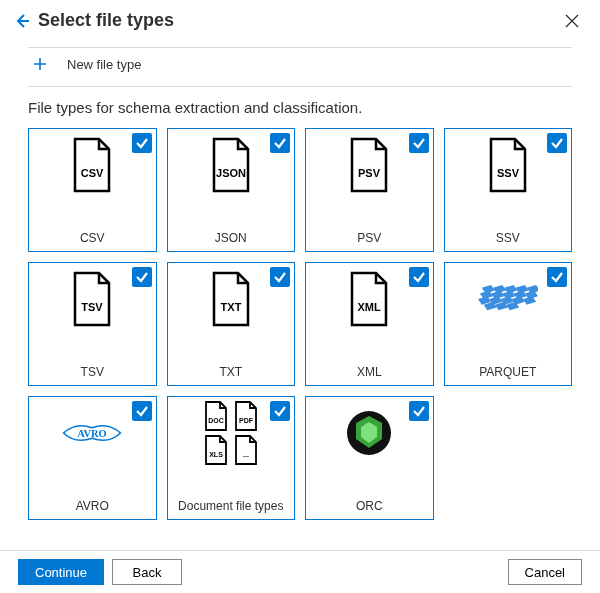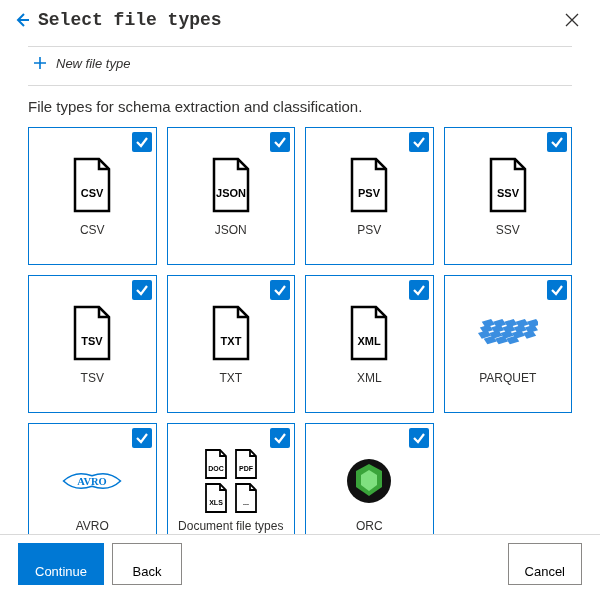--- a/index.html
+++ b/index.html
@@ -23,66 +23,64 @@
     color: #0078d4;
     width: 20px; height: 20px;
     display: flex; align-items: center; justify-content: center;
     cursor: pointer;
     margin-right: 6px;
   }
   .title {
     font-size: 18px;
     font-weight: 600;
     flex: 1;
-    font-family: Liberation Mono, monospace;
   }
   .close-x {
     width: 20px; height: 20px;
     display: flex; align-items: center; justify-content: center;
     cursor: pointer;
   }
   .content {
     padding: 0 28px;
   }
   .divider {
     border: none;
     border-top: 1px solid #d9d9d9;
     margin: 6px 0 0 0;
   }
   .new-file-row {
     display: flex;
     align-items: flex-end;
     padding: 8px 4px;
     cursor: pointer;
-    gap: 8px;
-    font-style: italic;
+    gap: 19px;
   }
   .plus-icon {
     color: #0078d4;
     width: 16px; height: 16px;
     display: flex; align-items: center; justify-content: center;
   }
   .new-file-label { font-size: 13px; }
   .desc {
     margin: 12px 0 12px 0;
     font-size: 15px;
   }
   .grid {
     display: grid;
     grid-template-columns: repeat(4, 1fr);
     gap: 10px;
   }
   .tile {
     position: relative;
     border: 1px solid #0078d4;
-    height: 138px;
+    height: 124px;
     display: flex;
     flex-direction: column;
     align-items: center;
-    justify-content: center;
+    justify-content: space-between;
     cursor: pointer;
     background: #fff;
     padding: 6px;
   }
   .tile .check {
     position: absolute;
     top: 4px; right: 4px;
     width: 20px; height: 20px;
     background: #0078d4;
     display: flex; align-items: center; justify-content: center;
@@ -102,21 +100,21 @@
     position: absolute;
     left: 0; right: 0; bottom: 0;
     border-top: 1px solid #d9d9d9;
     padding: 8px 18px;
     display: flex;
     gap: 8px;
     background: #fff;
   }
   .btn {
     font-size: 13px;
-    padding: 20px 16px;
+    padding: 4px 16px;
     border: 1px solid #8a8886;
     background: #fff;
     cursor: pointer;
     min-width: 70px;
     height: 26px;
   }
   .btn-primary {
     background: #0078d4;
     border-color: #0078d4;
     color: #fff;

